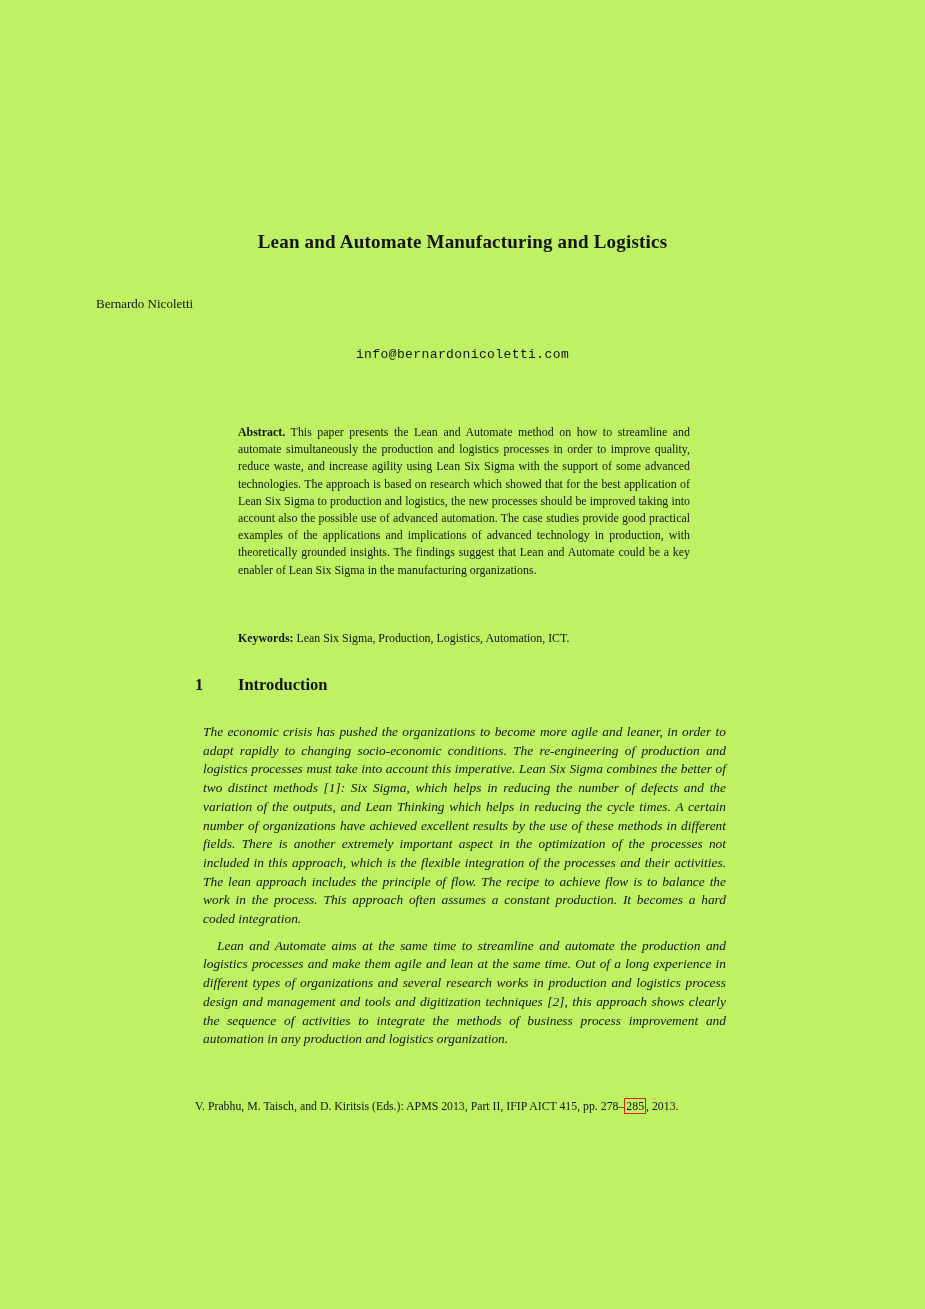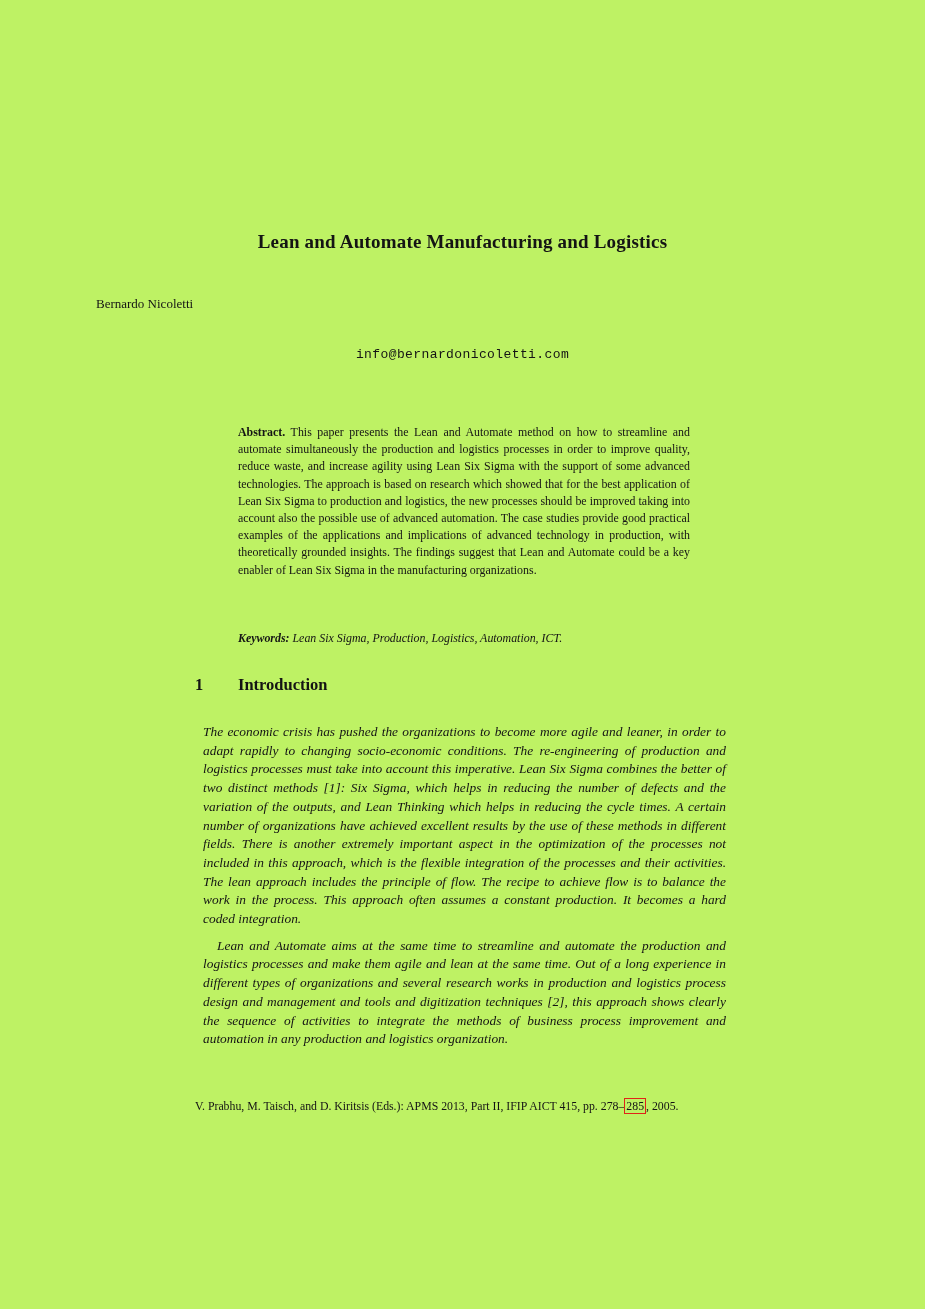--- a/index.html
+++ b/index.html
@@ -47,21 +47,20 @@
     top: 424px; left: 238px; width: 452px;
     font-size: 11.9px;
     line-height: 17.2px;
     text-align: justify;
   }
   .keywords {
     position: absolute;
     top: 630px; left: 238px; width: 452px;
     font-size: 11.9px;
     line-height: 17.2px;
-    font-style: italic;
   }
   .bold { font-weight: bold; }
   .section-heading {
     position: absolute;
     top: 675px; left: 195px; width: 539px;
     font-size: 16.5px;
     font-weight: bold;
   }
   .section-number { display: inline-block; width: 43px; }
   .body-text {
@@ -111,17 +110,17 @@
     <span class="section-number">1</span><span>Introduction</span>
   </div>
 
   <div class="body-text">
     <p>The economic crisis has pushed the organizations to become more agile and leaner, in order to adapt rapidly to changing socio-economic conditions. The re-engineering of production and logistics processes must take into account this imperative. Lean Six Sigma combines the better of two distinct methods [1]: Six Sigma, which helps in reducing the number of defects and the variation of the outputs, and Lean Thinking which helps in reducing the cycle times. A certain number of organizations have achieved excellent results by the use of these methods in different fields. There is another extremely important aspect in the optimization of the processes not included in this approach, which is the flexible integration of the processes and their activities. The lean approach includes the principle of flow. The recipe to achieve flow is to balance the work in the process. This approach often assumes a constant production. It becomes a hard coded integration.</p>
     <p class="indent">Lean and Automate aims at the same time to streamline and automate the production and logistics processes and make them agile and lean at the same time. Out of a long experience in different types of organizations and several research works in production and logistics process design and management and tools and digitization techniques [2], this approach shows clearly the sequence of activities to integrate the methods of business process improvement and automation in any production and logistics organization.</p>
   </div>
 
   <div class="footer">
     <div>
-      <span>V. Prabhu, M. Taisch, and D. Kiritsis (Eds.): APMS 2013, Part II, IFIP AICT 415, pp. 278–</span><a class="page-link">285</a><span>, 2005.</span>
+      <span>V. Prabhu, M. Taisch, and D. Kiritsis (Eds.): APMS 2013, Part II, IFIP AICT 415, pp. 278–</span><a class="page-link">285</a><span>, 2013.</span>
     </div>
   </div>
 
 </div>
 
 </body></html>

